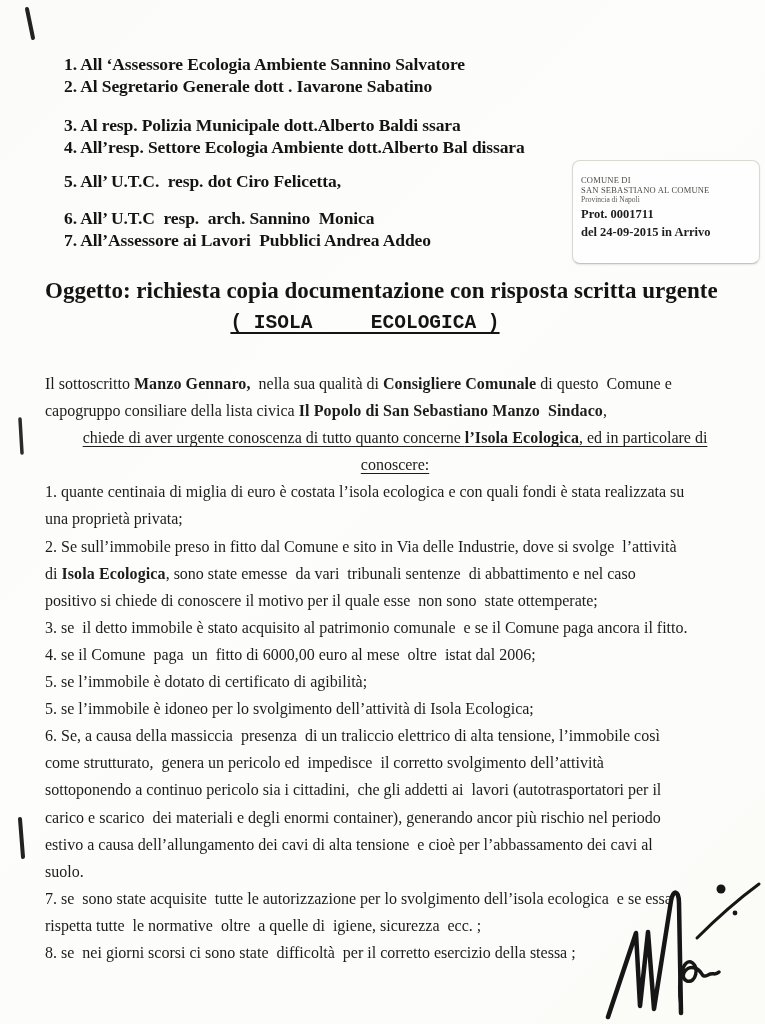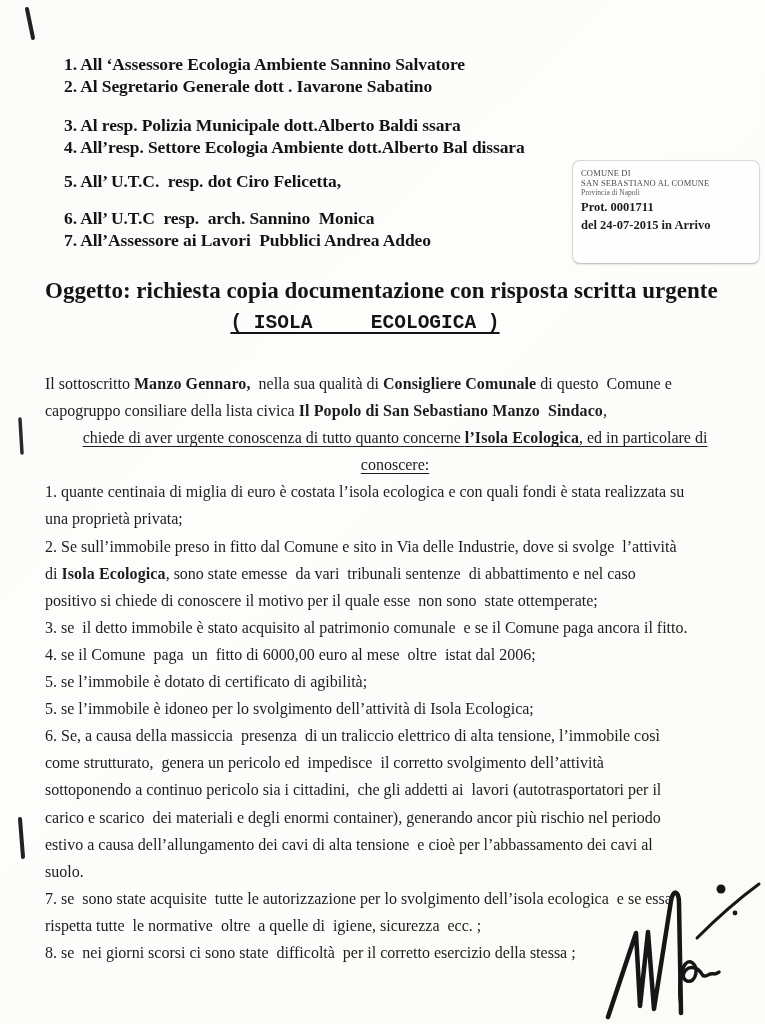--- a/index.html
+++ b/index.html
@@ -26,21 +26,21 @@
     white-space:pre;
   }
   
   .stamp{
     position:absolute;left:572px;top:160px;width:188px;height:104px;
     background:#fefefe;
     border:1px solid #d9d9d3;
     border-bottom-color:#c4c4bd;
     border-radius:8px;
     box-shadow:0 1px 2px rgba(0,0,0,0.10);
-    padding:7px 0 0 8px;
+    padding:14px 0 0 8px;
     box-sizing:border-box;
   }
   .stamp .s-small{font-size:8.5px;line-height:10px;color:#4a4a46;letter-spacing:0.2px;}
   .stamp .s-tiny{font-size:7.5px;line-height:9px;color:#5a5a55;}
   .stamp .s-bold{font-size:12.5px;line-height:16px;font-weight:bold;color:#1d1d1b;margin-top:2px;}
   
   .subject{
     position:absolute;left:45px;top:278px;width:640px;
     text-align:right;
     font-weight:bold;font-size:23px;color:#141414;
@@ -85,21 +85,21 @@
       <div class="addr-group" style="top: 115px;"><div>3. Al resp. Polizia Municipale dott.Alberto Baldi ssara</div><div>4. All’resp. Settore Ecologia Ambiente dott.Alberto Bal dissara</div></div>
       <div class="addr-group" style="top: 171px;"><div>5. All’ U.T.C.  resp. dot Ciro Felicetta,</div></div>
       <div class="addr-group" style="top: 208px;"><div>6. All’ U.T.C  resp.  arch. Sannino  Monica</div><div>7. All’Assessore ai Lavori  Pubblici Andrea Addeo</div></div>
     </div>
 
   <div class="stamp">
     <div class="s-small">COMUNE DI</div>
     <div class="s-small">SAN SEBASTIANO AL COMUNE</div>
     <div class="s-tiny">Provincia di Napoli</div>
     <div class="s-bold">Prot. 0001711</div>
-    <div class="s-bold">del 24-07-2015 in Arrivo</div>
+    <div class="s-bold">del 24-09-2015 in Arrivo</div>
   </div>
 
   <div class="subject">Oggetto: richiesta copia documentazione con risposta scritta urgente</div>
   <div class="subject2"><span class="u">( ISOLA     ECOLOGICA )</span></div>
 
   <div class="body-text" id="bodytext"><div class="bline"><span>Il sottoscritto </span><b>Manzo Gennaro,</b><span>  nella sua qualità di </span><b>Consigliere Comunale</b><span> di questo  Comune e</span></div><div class="bline"><span>capogruppo consiliare della lista civica </span><b>Il Popolo di San Sebastiano Manzo  Sindaco</b><span>,</span></div><div class="bline u"><span>chiede di aver urgente conoscenza di tutto quanto concerne </span><b>l’Isola Ecologica</b><span>, ed in particolare di</span></div><div class="bline u"><span>conoscere:</span></div><div class="bline"><span>1. quante centinaia di miglia di euro è costata l’isola ecologica e con quali fondi è stata realizzata su</span></div><div class="bline"><span>una proprietà privata;</span></div><div class="bline"><span>2. Se sull’immobile preso in fitto dal Comune e sito in Via delle Industrie, dove si svolge  l’attività</span></div><div class="bline"><span>di </span><b>Isola Ecologica</b><span>, sono state emesse  da vari  tribunali sentenze  di abbattimento e nel caso</span></div><div class="bline"><span>positivo si chiede di conoscere il motivo per il quale esse  non sono  state ottemperate;</span></div><div class="bline"><span>3. se  il detto immobile è stato acquisito al patrimonio comunale  e se il Comune paga ancora il fitto.</span></div><div class="bline"><span>4. se il Comune  paga  un  fitto di 6000,00 euro al mese  oltre  istat dal 2006;</span></div><div class="bline"><span>5. se l’immobile è dotato di certificato di agibilità;</span></div><div class="bline"><span>5. se l’immobile è idoneo per lo svolgimento dell’attività di Isola Ecologica;</span></div><div class="bline"><span>6. Se, a causa della massiccia  presenza  di un traliccio elettrico di alta tensione, l’immobile così</span></div><div class="bline"><span>come strutturato,  genera un pericolo ed  impedisce  il corretto svolgimento dell’attività</span></div><div class="bline"><span>sottoponendo a continuo pericolo sia i cittadini,  che gli addetti ai  lavori (autotrasportatori per il</span></div><div class="bline"><span>carico e scarico  dei materiali e degli enormi container), generando ancor più rischio nel periodo</span></div><div class="bline"><span>estivo a causa dell’allungamento dei cavi di alta tensione  e cioè per l’abbassamento dei cavi al</span></div><div class="bline"><span>suolo.</span></div><div class="bline"><span>7. se  sono state acquisite  tutte le autorizzazione per lo svolgimento dell’isola ecologica  e se essa</span></div><div class="bline"><span>rispetta tutte  le normative  oltre  a quelle di  igiene, sicurezza  ecc. ;</span></div><div class="bline"><span>8. se  nei giorni scorsi ci sono state  difficoltà  per il corretto esercizio della stessa ;</span></div></div>
 
   <svg class="artifact" style="left:0;top:0;" width="60" height="60">
     <line x1="27" y1="9" x2="33" y2="38" stroke="#222" stroke-width="4" stroke-linecap="round"></line>
   </svg>

